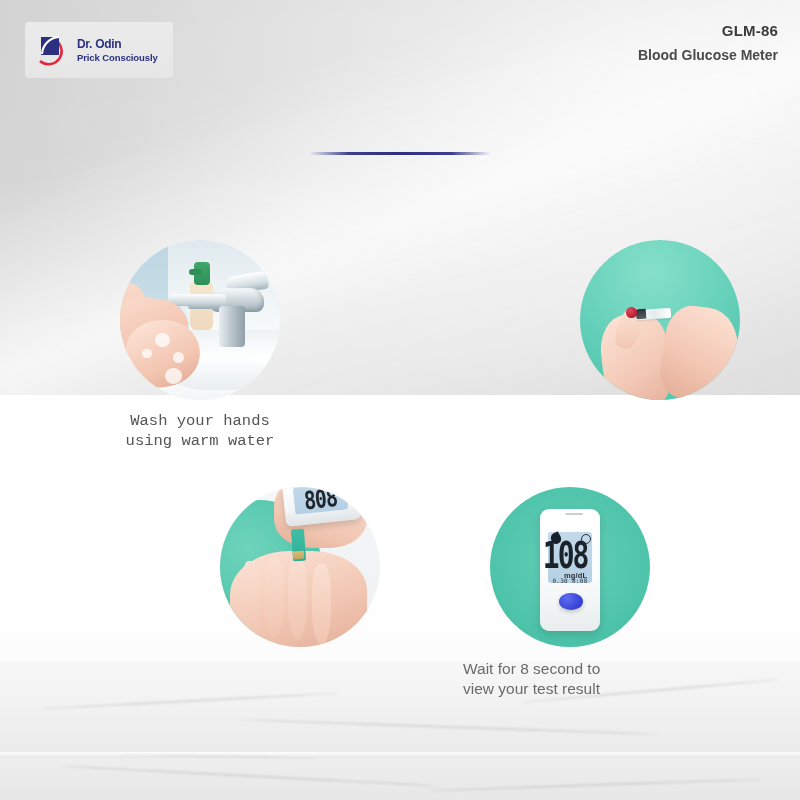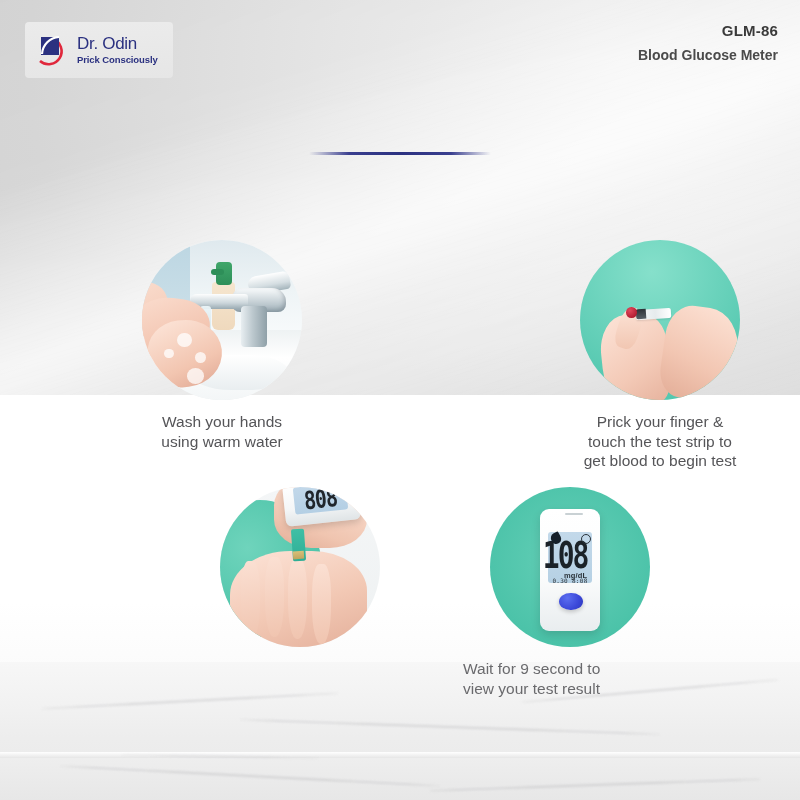--- a/index.html
+++ b/index.html
@@ -47,21 +47,21 @@
   .vein.v4{left:60px;top:775px;width:380px;height:1.6px;transform:rotate(3deg);}
   .vein.v5{left:430px;top:784px;width:330px;height:1.5px;transform:rotate(-2deg);}
   .vein.v6{left:120px;top:756px;width:200px;height:1.2px;transform:rotate(1deg);}
 
   
   .logo-card{position:absolute;left:25px;top:22px;width:148px;height:56px;
     background:linear-gradient(180deg,#ebebeb 0%,#e6e6e6 100%);
     border-radius:4px;display:flex;align-items:center;gap:6px;padding:0 8px;box-sizing:border-box;}
   .logo-mark{position:relative;width:38px;height:38px;flex:0 0 38px;}
   .logo-text{display:flex;flex-direction:column;line-height:1;}
-  .logo-name{font-size:17px;font-weight:400;color:#2b3180;letter-spacing:-.3px;}
+  .logo-name{font-size:12px;font-weight:700;color:#2b3180;letter-spacing:-.3px;}
   .logo-tag{font-size:9.5px;font-weight:600;color:#2b3180;margin-top:3px;letter-spacing:-.1px;}
 
   .sku{position:absolute;right:22px;top:22px;text-align:right;}
   .sku-code{font-size:15px;font-weight:700;color:#3a3a3a;letter-spacing:.2px;}
   .sku-desc{font-size:14px;font-weight:600;color:#4a4a4a;margin-top:8px;}
 
   .title{position:absolute;left:0;right:0;top:88px;text-align:center;
     font-size:46px;font-weight:700;color:#2b3180;letter-spacing:-.5px;}
   .title-rule{position:absolute;left:50%;top:152px;transform:translateX(-50%);
     width:182px;height:3px;border-radius:2px;
@@ -239,21 +239,21 @@
     </div>
   </div>
 
   <div class="sku">
     <div class="sku-code">GLM-86</div>
     <div class="sku-desc">Blood Glucose Meter</div>
   </div>
 
   <div class="title-rule"></div>
 
-  <div class="step" style="left:57px;top:240px;width:330px;">
+  <div class="step" style="left:35px;top:240px;width:330px;font-family:Liberation Mono, monospace;">
     <div class="photo" style="margin:0 auto;">
       <div class="fill white-bg"></div>
       <div class="p1-wall"></div>
       <div class="p1-wallblue"></div>
       <div class="p1-counter"></div>
       <div class="p1-sink"></div>
       <div class="p1-soap-btl"></div>
       <div class="p1-soap-pump"></div>
       <div class="p1-soap-noz"></div>
       <div class="p1-handle"></div>
@@ -277,23 +277,20 @@
   <div class="step" style="left:545px;top:240px;width:230px;">
     <div class="photo" style="margin:0 auto;">
       <div class="fill mint2"></div>
       <div class="p3-hand-l"></div>
       <div class="p3-idx"></div>
       <div class="p3-hand-r"></div>
       <div class="p3-strip"></div>
       <div class="p3-strip-tip"></div>
       <div class="p3-drop"></div>
     </div>
-    <div class="caption">Prick your finger &amp;
-touch the test strip to
-get blood to begin test</div>
   </div>
 
   <div class="step" style="left:170px;top:487px;width:260px;">
     <div class="photo" style="margin:0 auto;">
       <div class="fill" style="background:linear-gradient(180deg,#f4f6f7 0%,#eef1f2 100%);"></div>
       <div style="position:absolute;left:-14%;top:8%;width:78%;height:86%;border-radius:50%;
                   background:radial-gradient(circle at 40% 35%,#6fd4bc 0%,#4cc3a8 70%,#3fb89d 100%);"></div>
       <div class="p4-upper-hand"></div>
       <div class="p4-meter"></div>
       <div class="p4-screen">
@@ -318,17 +315,17 @@
       <div class="p5-slot"></div>
       <div class="p5-screen">
         <span class="p5-digits">108</span>
         <span class="p5-unit">mg/dL</span>
       </div>
       <div class="p5-drop-icon"></div>
       <div class="p5-badge"></div>
       <div class="p5-time">0.30  8:08</div>
       <div class="p5-btn"></div>
     </div>
-    <div class="caption left" style="padding-left:18px;">Wait for 9 second to
+    <div class="caption left" style="padding-left:18px;">Wait for 8 second to
 view your test result</div>
   </div>
 
 </div>
 
 </body></html>

